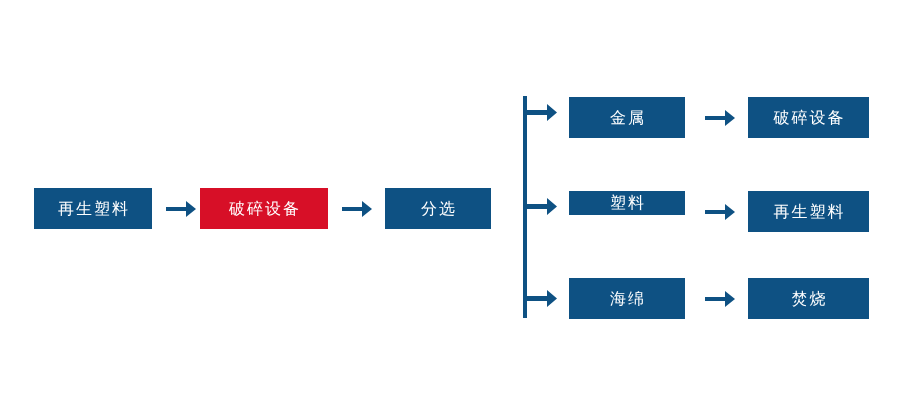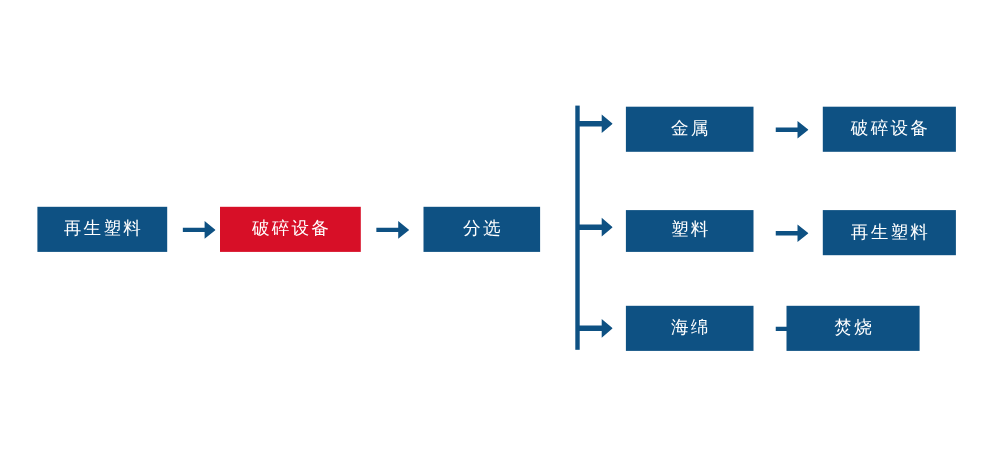--- a/index.html
+++ b/index.html
@@ -93,33 +93,33 @@
   <div class="node blue" style="left:569px; top:97px; width:116px; height:41px;">金属</div>
 
   <span class="arrow" style="left:705px; top:107px; width:30px; height:22px;">
     <svg width="30" height="22" viewBox="0 0 30 22" aria-hidden="true">
       <path d="M0 9 H20 V3 L30 11 L20 19 V13 H0 Z" fill="#0e5183"></path>
     </svg>
   </span>
 
   <div class="node blue" style="left:748px; top:97px; width:121px; height:41px;">破碎设备</div>
 
-  <div class="node blue" style="left:569px; top:191px; width:116px; height:38px;">塑料</div>
+  <div class="node blue" style="left:569px; top:191px; width:116px; height:24px;">塑料</div>
 
   <span class="arrow" style="left:705px; top:201px; width:30px; height:22px;">
     <svg width="30" height="22" viewBox="0 0 30 22" aria-hidden="true">
       <path d="M0 9 H20 V3 L30 11 L20 19 V13 H0 Z" fill="#0e5183"></path>
     </svg>
   </span>
 
   <div class="node blue" style="left:748px; top:191px; width:121px; height:41px;">再生塑料</div>
 
   <div class="node blue" style="left:569px; top:278px; width:116px; height:41px;">海绵</div>
 
   <span class="arrow" style="left:705px; top:288px; width:30px; height:22px;">
     <svg width="30" height="22" viewBox="0 0 30 22" aria-hidden="true">
       <path d="M0 9 H20 V3 L30 11 L20 19 V13 H0 Z" fill="#0e5183"></path>
     </svg>
   </span>
 
-  <div class="node blue" style="left:715px; top:278px; width:121px; height:41px;">焚烧</div>
+  <div class="node blue" style="left:748px; top:278px; width:121px; height:41px;">焚烧</div>
 
 </div>
 
 </body></html>

